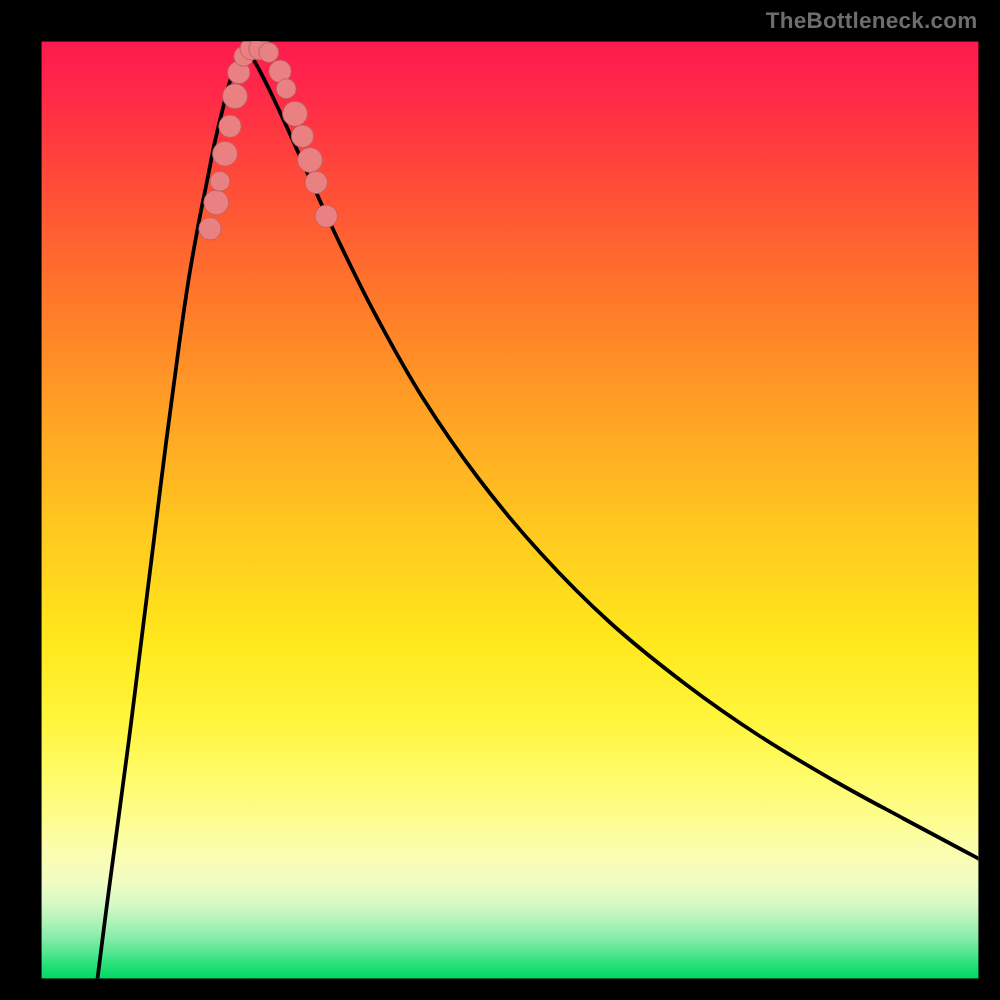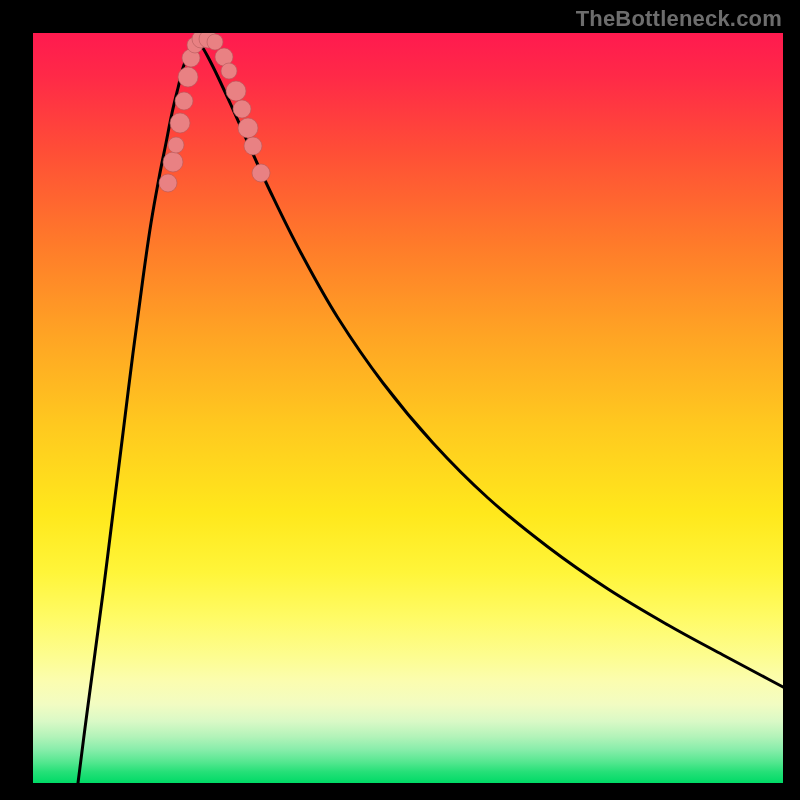--- a/index.html
+++ b/index.html
@@ -36,21 +36,21 @@
     position: absolute;
     left: 0;
     top: 0;
     width: 100%;
     height: 100%;
   }
   .watermark {
     position: absolute;
     top: 6px;
     right: 18px;
-    font-size: 22px;
+    font-size: 18px;
     font-weight: 600;
     color: #6d6d6d;
     letter-spacing: 0.2px;
     user-select: none;
   }
 </style>
 </head>
 <body>
 
 <div class="stage">

